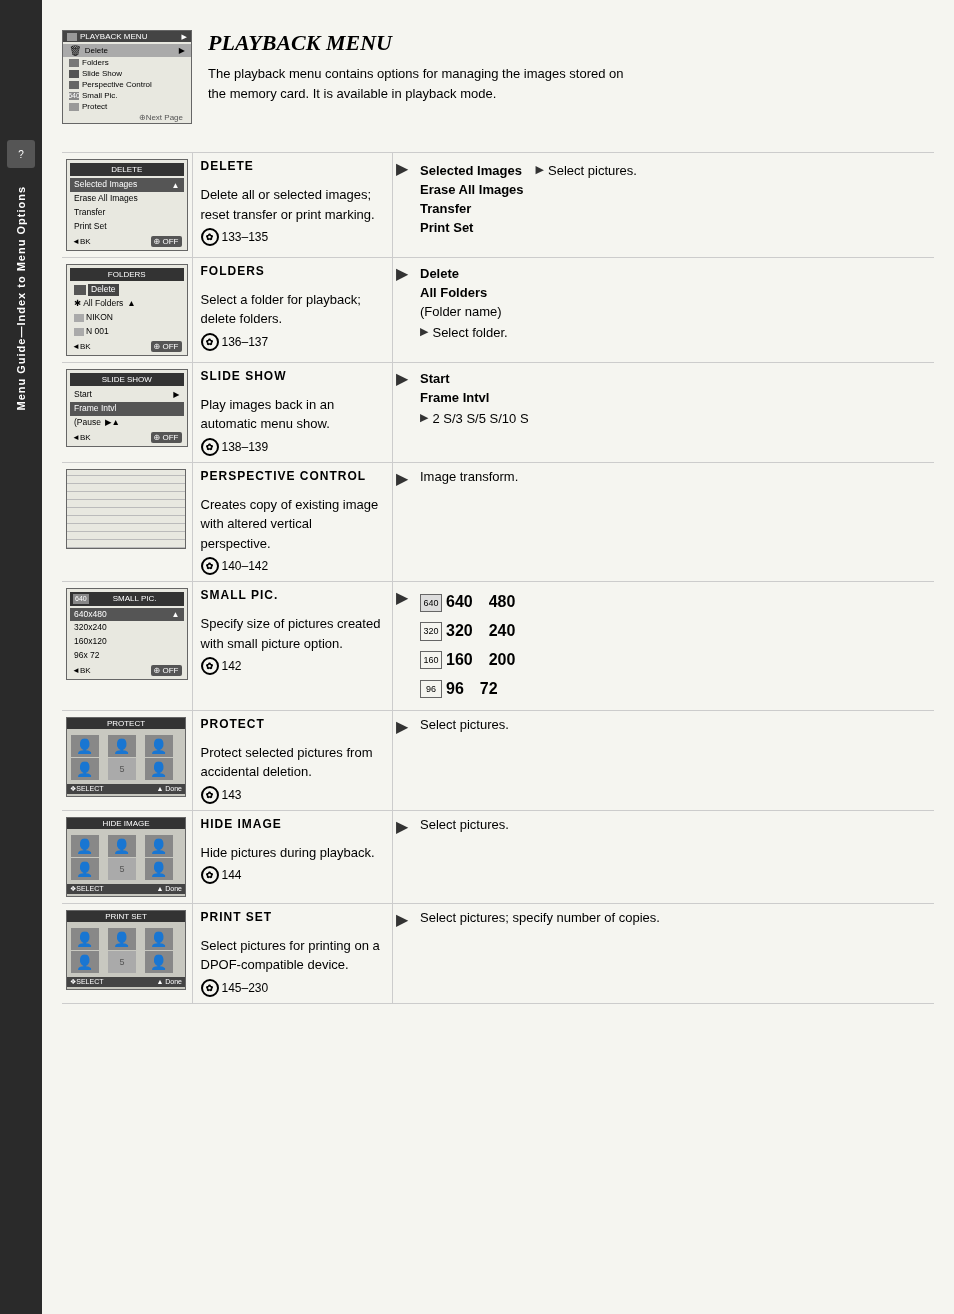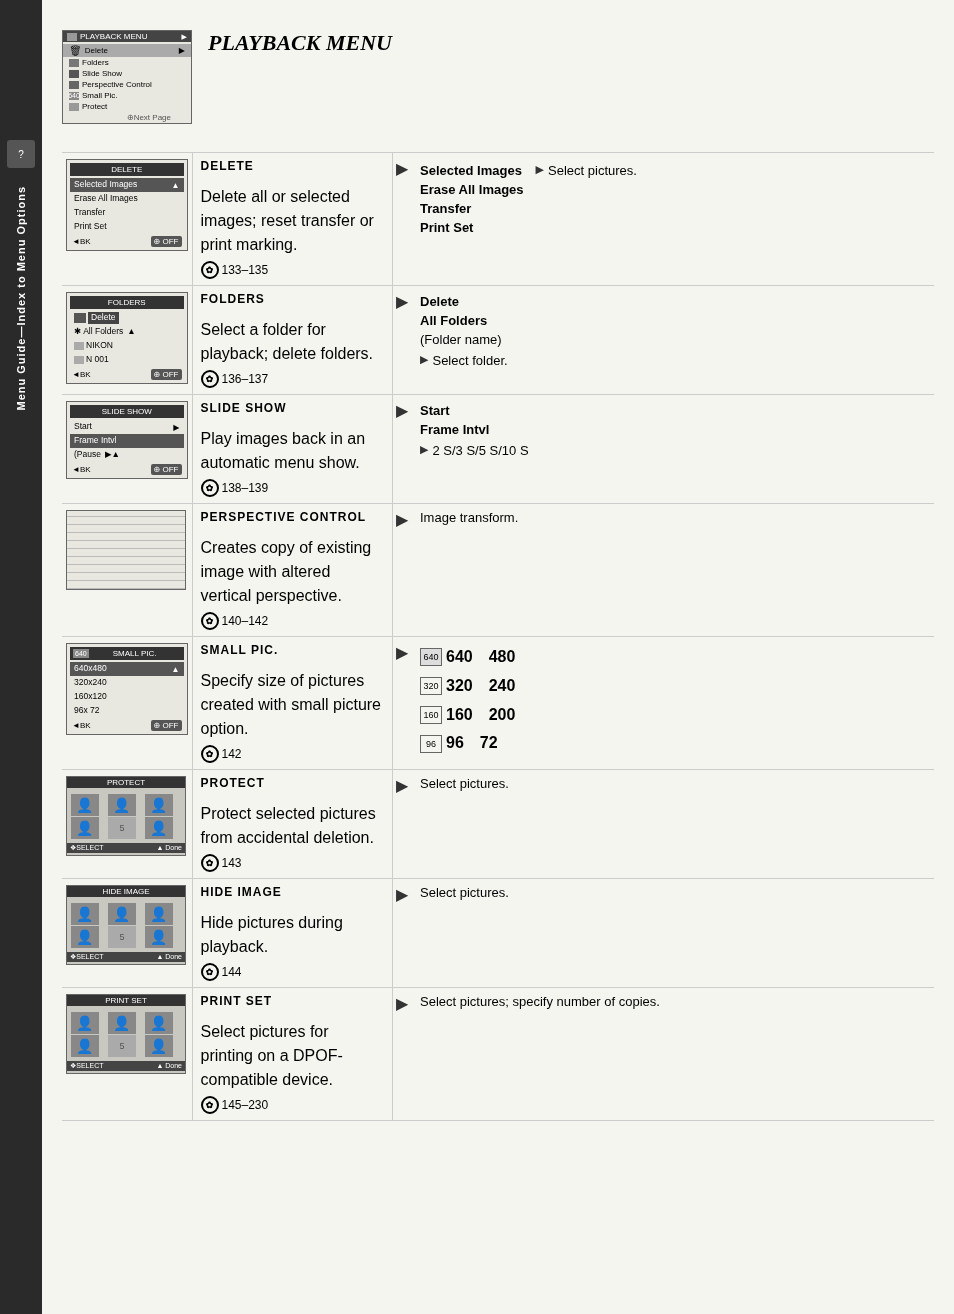--- a/index.html
+++ b/index.html
@@ -151,21 +151,21 @@
     }
     
     .desc-title {
       font-size: 12px;
       font-weight: bold;
       letter-spacing: 1px;
       text-transform: uppercase;
       margin-bottom: 3px;
     }
     .desc-text {
-      font-size: 16px;
+      font-size: 13px;
       line-height: 1.5;
       margin-bottom: 4px;
       margin-top: 12px;
     }
     .desc-ref {
       font-size: 12px;
       display: flex;
       align-items: center;
       gap: 3px;
     }
@@ -299,21 +299,21 @@
     .menu-icon-small {
       width: 10px;
       height: 8px;
       background: #777;
       display: inline-block;
     }
     .next-page {
       text-align: right;
       font-size: 8px;
       color: #555;
-      padding: 1px 20px;
+      padding: 1px 8px;
     }
     
     .playback-menu-screen {
       background: #e8e8e0;
       border: 1px solid #666;
       font-size: 8.5px;
       overflow: hidden;
     }
     
     .delete-screen .screen-title-bar {
@@ -366,20 +366,21 @@
             <span>Protect</span>
           </div>
           <div class="next-page">
             <span>⊕Next Page</span>
           </div>
         </div>
       </div>
 
       <div style="flex:1;">
         <div class="page-title">PLAYBACK MENU</div>
+        <div class="page-intro">The playback menu contains options for managing the images stored on the memory card.  It is available in playback mode.</div>
       </div>
     </div>
 
     <table class="menu-table">
 
       <tbody>
           <tr class="menu-row">
         <td class="cell-screen">
           <div class="screen-box delete-screen">
             <div class="screen-title-bar">

